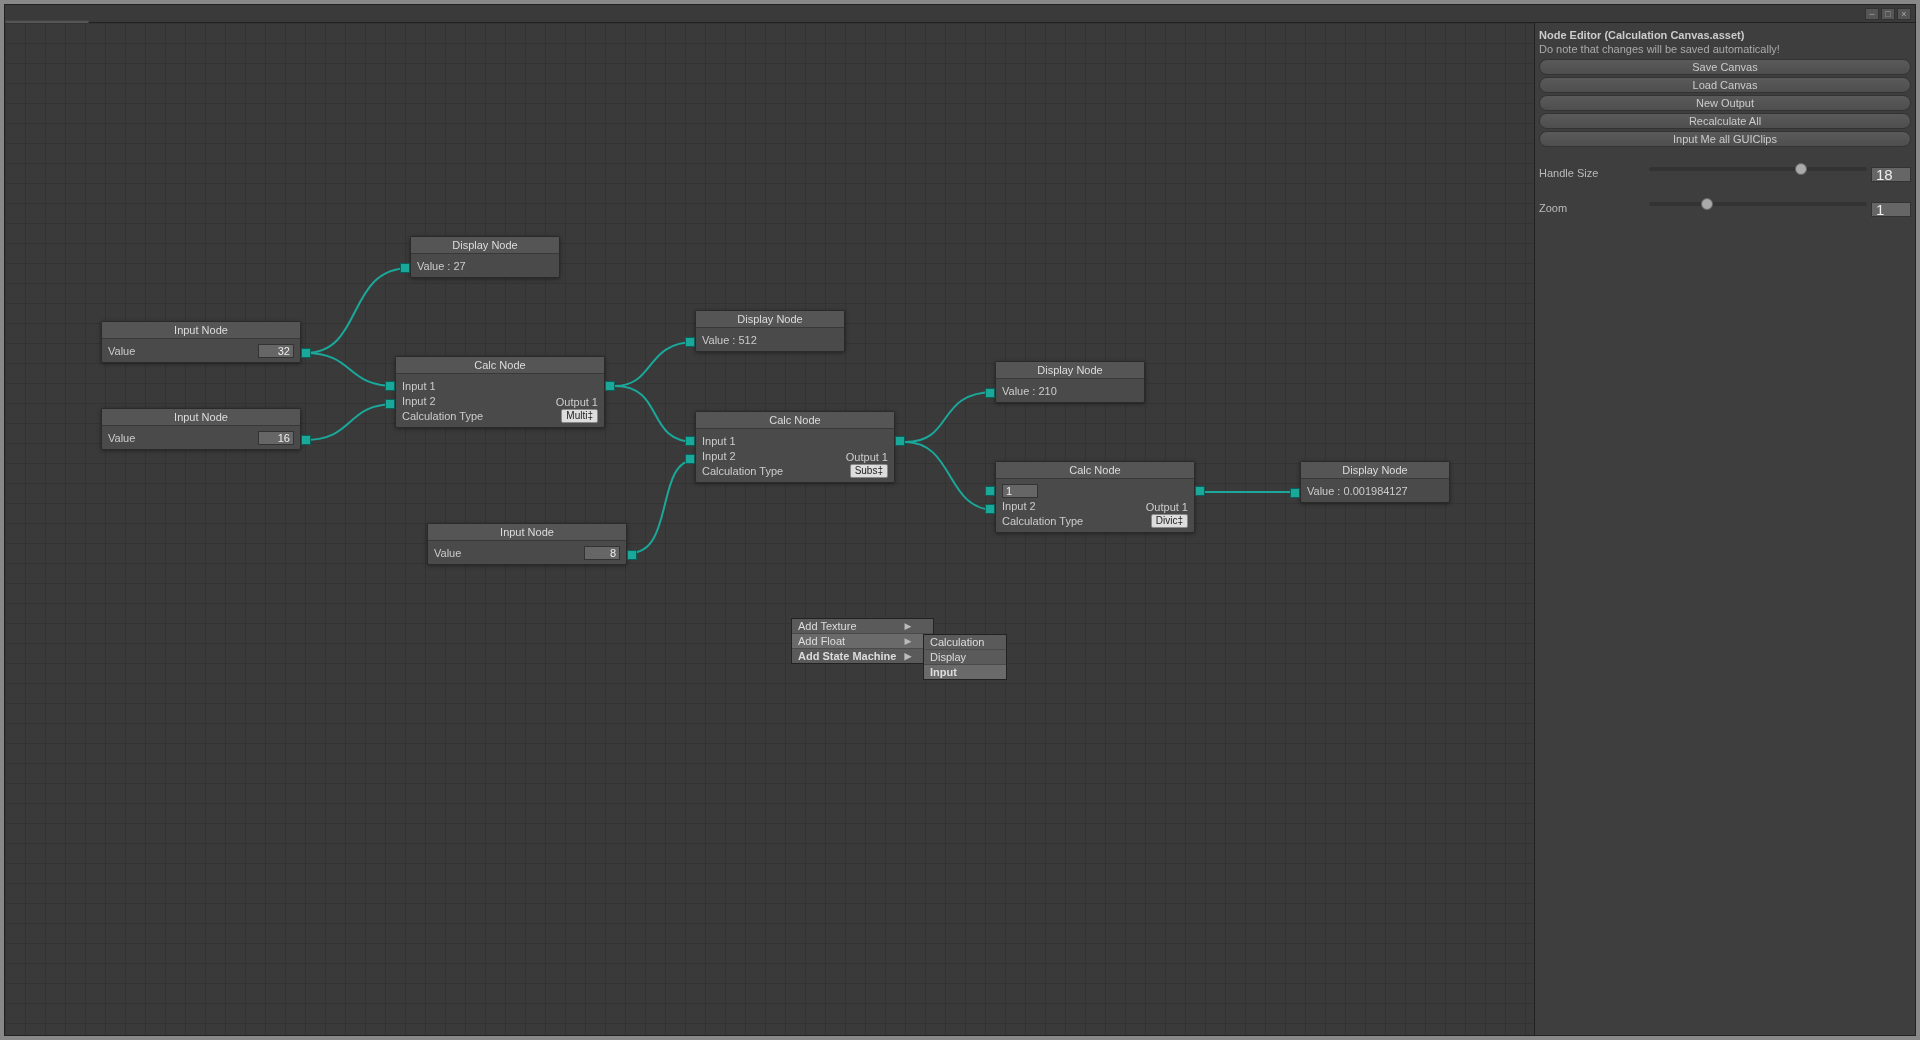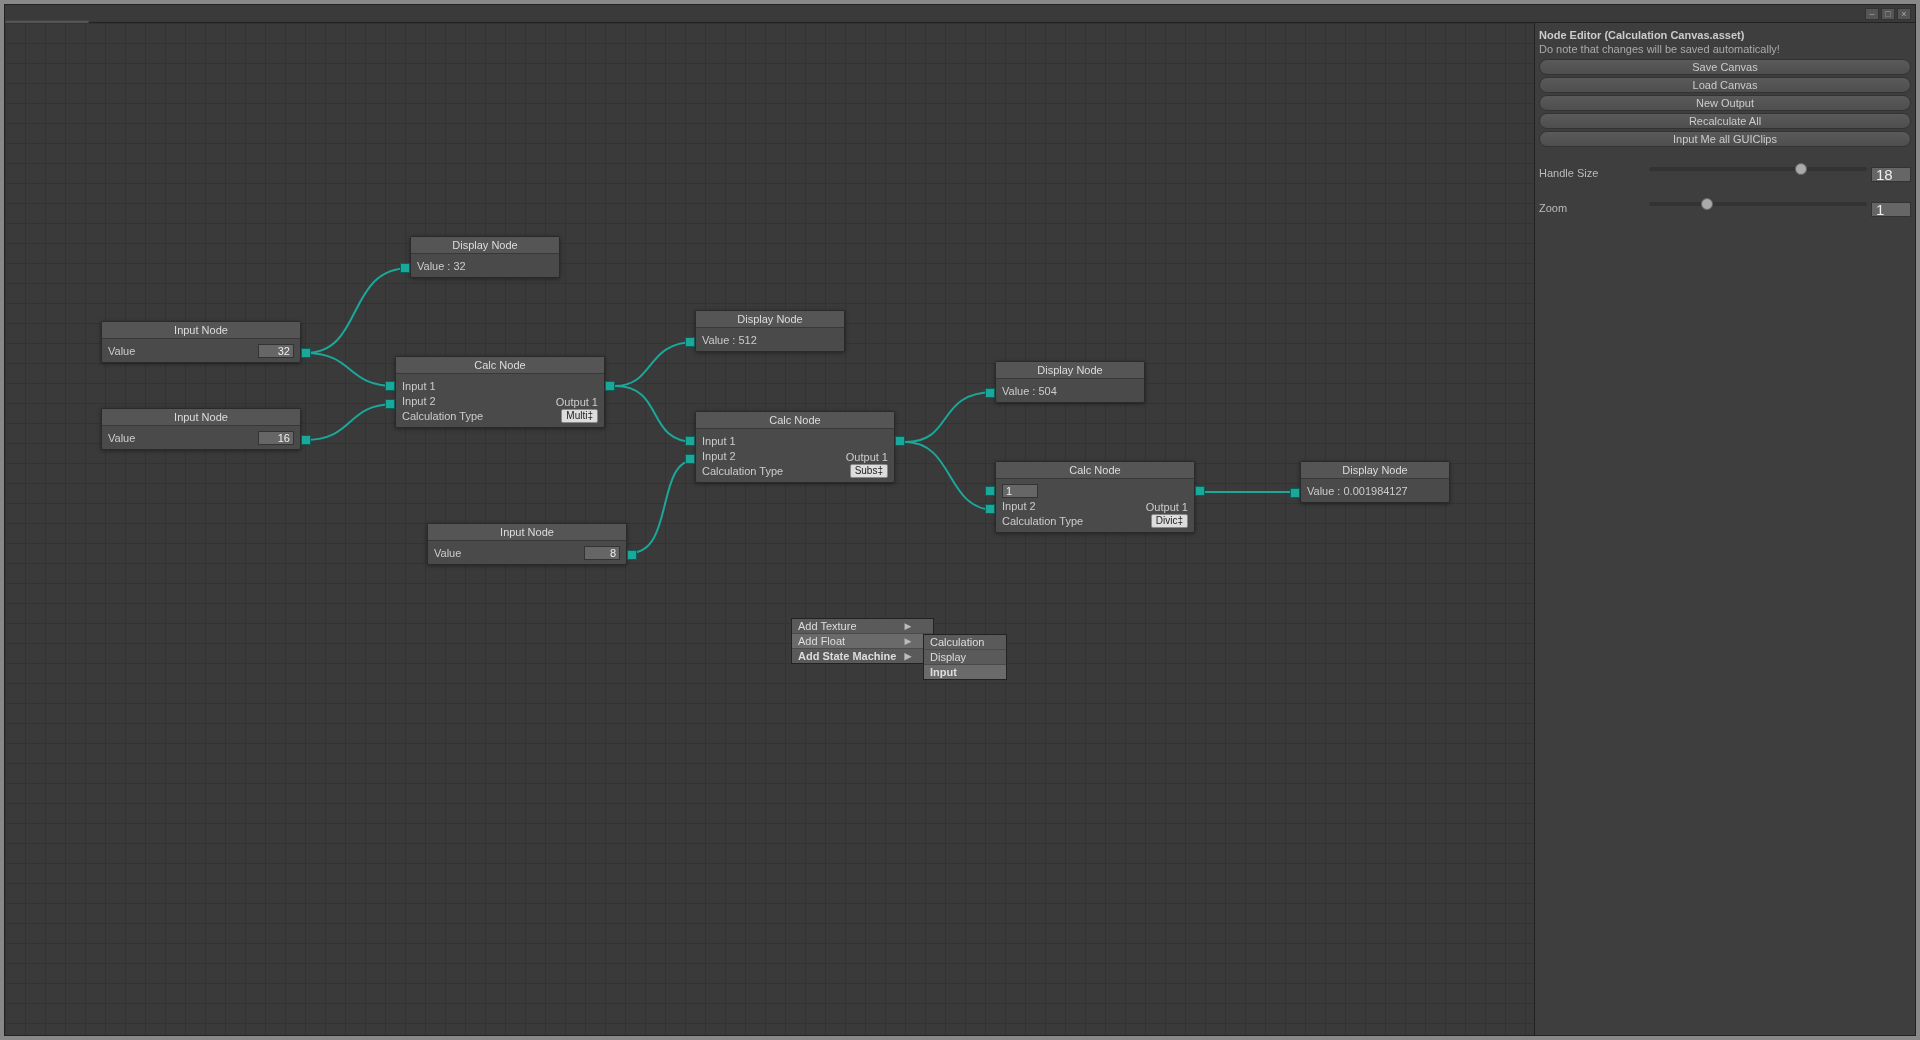--- a/index.html
+++ b/index.html
@@ -130,21 +130,21 @@
         <path d="M625 530 C 670 530 650 437 690 437" stroke="#1aa89a" stroke-width="2" fill="none"></path>
         <path d="M900 419 C 950 419 930 369 990 369" stroke="#1aa89a" stroke-width="2" fill="none"></path>
         <path d="M900 419 C 950 419 940 487 990 487" stroke="#1aa89a" stroke-width="2" fill="none"></path>
         <path d="M1195 469 C 1250 469 1240 469 1295 469" stroke="#1aa89a" stroke-width="2" fill="none"></path>
       </svg>
 
       <div class="node" style="left:405px; top:213px; width:150px;">
         <div class="node-header">Display Node</div>
         <div class="node-body">
             <div class="row">
-              <span class="lbl">Value : 32</span>
+              <span class="lbl">Value : 27</span>
             </div>
           </div>
         <div class="port in" style="top:26px;"></div>
       </div>
 
       <div class="node" style="left:96px; top:298px; width:200px;">
         <div class="node-header">Input Node</div>
         <div class="node-body">
             <div class="row">
           <span class="lbl">Value</span>
@@ -223,21 +223,21 @@
           <input class="valbox" value="8" style="">
         </div>
           </div>
         <div class="port out" style="top:26px;"></div>
       </div>
 
       <div class="node" style="left:990px; top:338px; width:150px;">
         <div class="node-header">Display Node</div>
         <div class="node-body">
             <div class="row">
-              <span class="lbl">Value : 504</span>
+              <span class="lbl">Value : 210</span>
             </div>
           </div>
         <div class="port in" style="top:26px;"></div>
       </div>
 
       <div class="node" style="left:990px; top:438px; width:200px;">
         <div class="node-header">Calc Node</div>
         <div class="node-body">
           <div class="row">
               <input class="valbox" style="text-align: left;" value="1">

